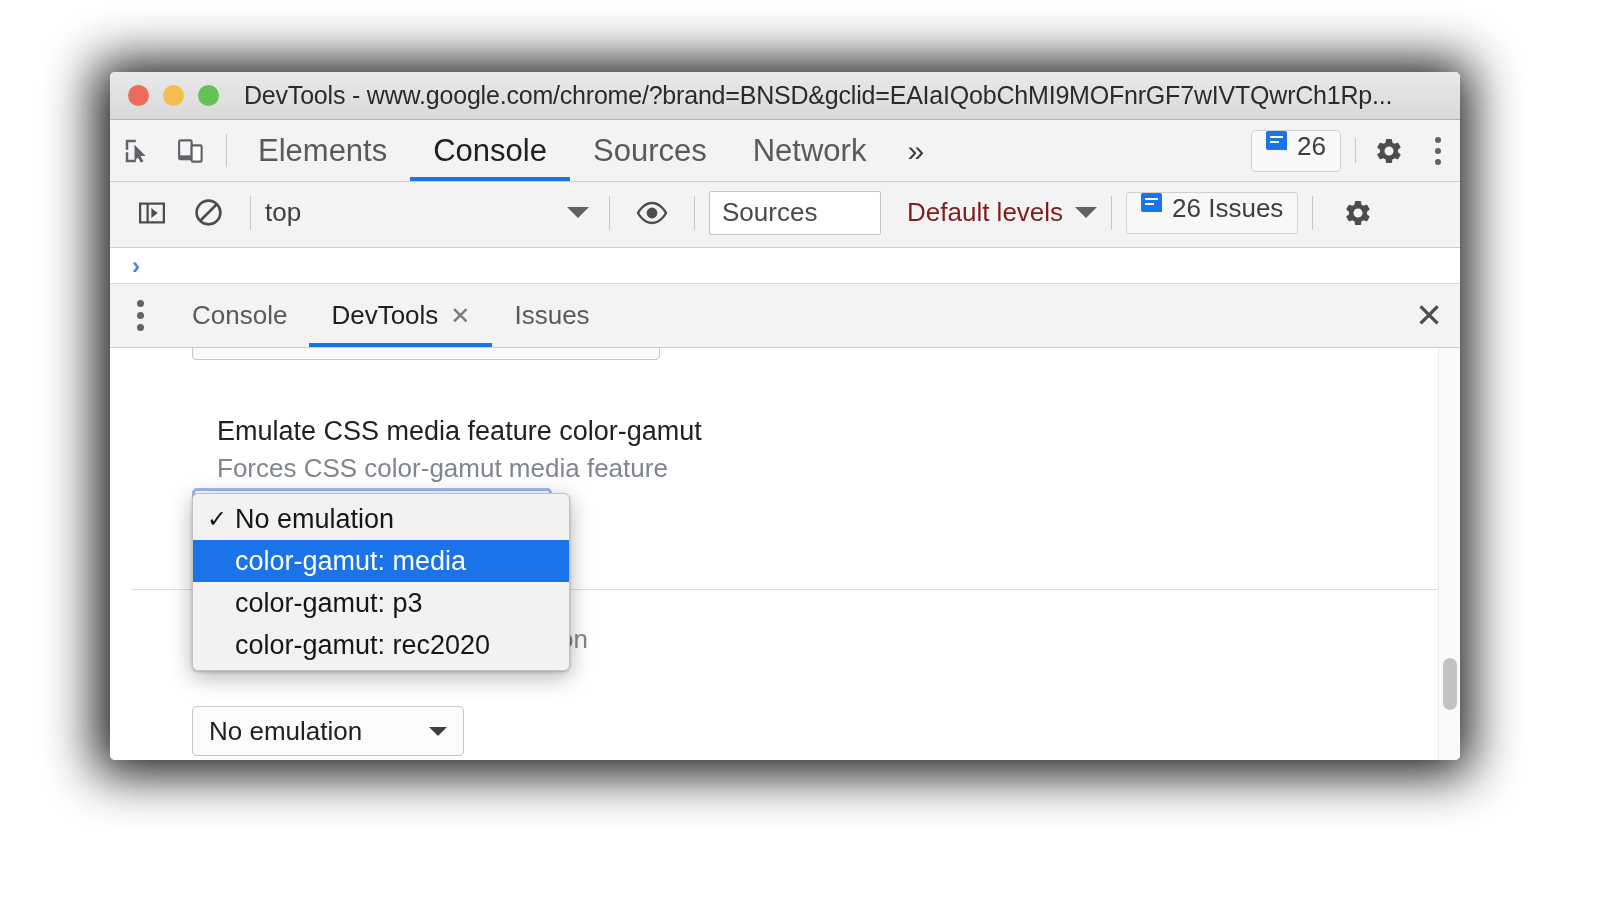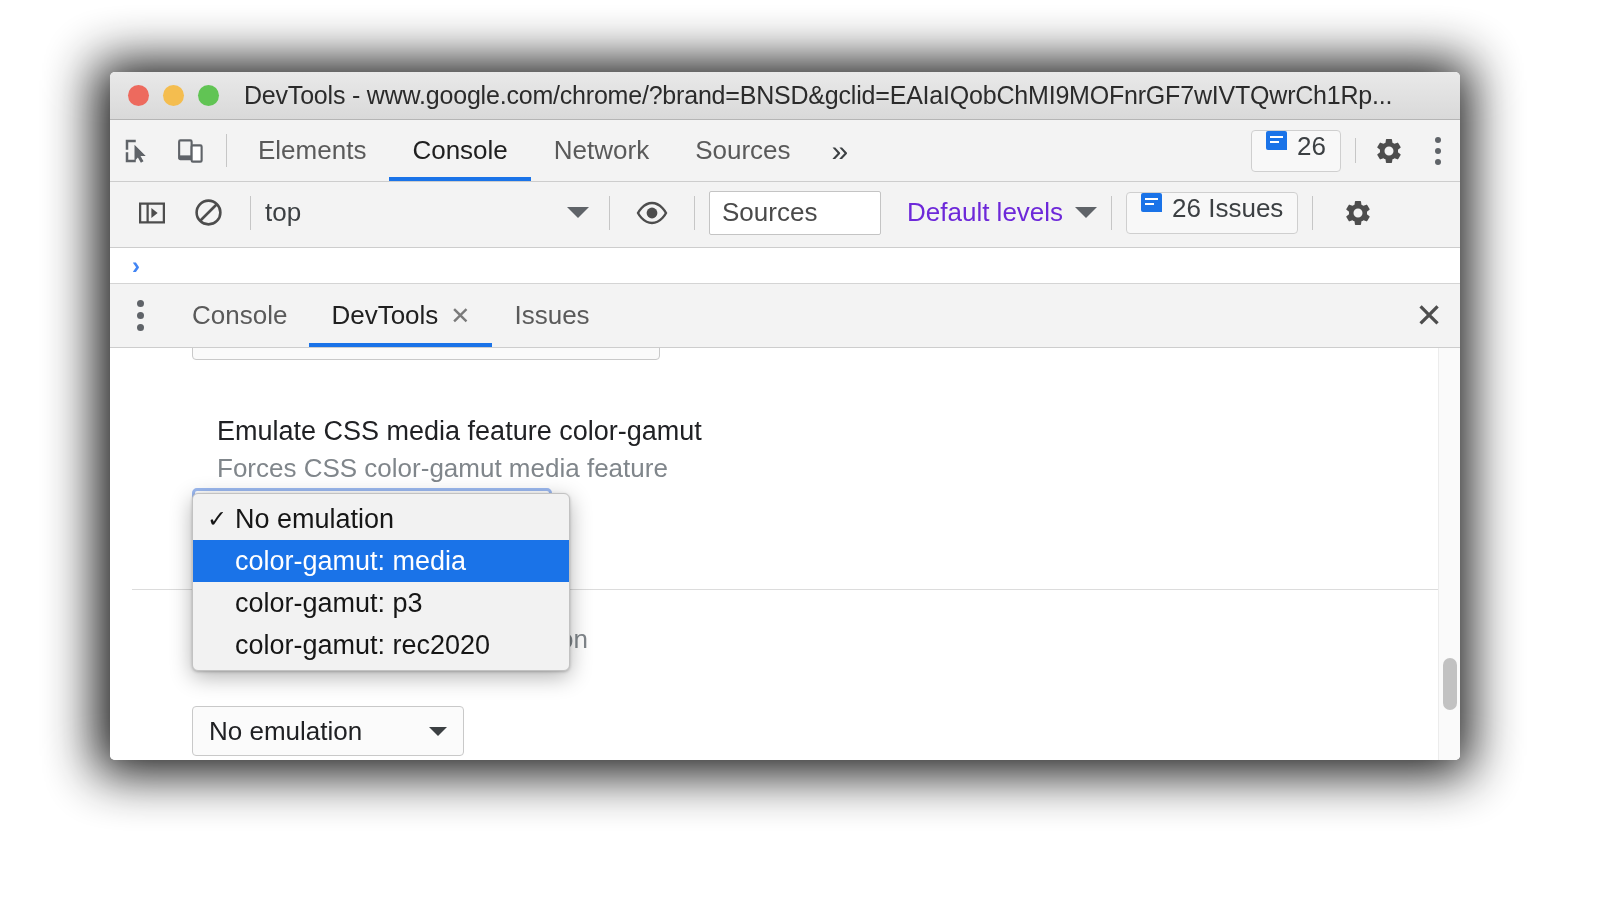--- a/index.html
+++ b/index.html
@@ -83,21 +83,21 @@
     display: flex; align-items: center; justify-content: center;
   }
   .tb-sep {
     width: 1px;
     background: #c6c6c6;
     margin: 14px 8px;
   }
   .mtab {
     display: flex; align-items: center;
     padding: 0 23px;
-    font-size: 26px;
+    font-size: 31px;
     color: #5a5a5a;
     position: relative;
     white-space: nowrap;
   }
   .mtab.active { color: #202020; }
   .mtab.active::after {
     content: "";
     position: absolute;
     left: 0; right: 0; bottom: 0;
     height: 4px;
@@ -191,21 +191,21 @@
     border: 1px solid #c4c4c4;
     border-radius: 2px;
     display: flex; align-items: center;
     padding: 0 12px;
     font-size: 26px;
     color: #4a4a4a;
   }
   #levels {
     display: flex; align-items: center; gap: 12px;
     font-size: 26px;
-    color: #6d28d9;
+    color: #7f1d1d;
     margin-left: 26px;
     white-space: nowrap;
   }
   #issuescount {
     margin-left: 0;
   }
 
   
   #promptrow {
     height: 36px;
@@ -421,24 +421,24 @@
       </div>
       <div class="tb-sep"></div>
 
       <div class="mtab">
         <span>Elements</span>
       </div>
       <div class="mtab active">
         <span>Console</span>
       </div>
       <div class="mtab">
+        <span>Sources</span>
+      </div>
+      <div class="mtab">
         <span>Network</span>
-      </div>
-      <div class="mtab">
-        <span>Sources</span>
       </div>
       <div class="mtab" style="padding:0 18px;font-size:30px;color:#3c4043;">
         <span>»</span>
       </div>
 
       <div class="spacer"></div>
 
       <div class="chip" style="margin-right:8px;">
         <span class="issue-glyph"></span>
         <span>26</span>

